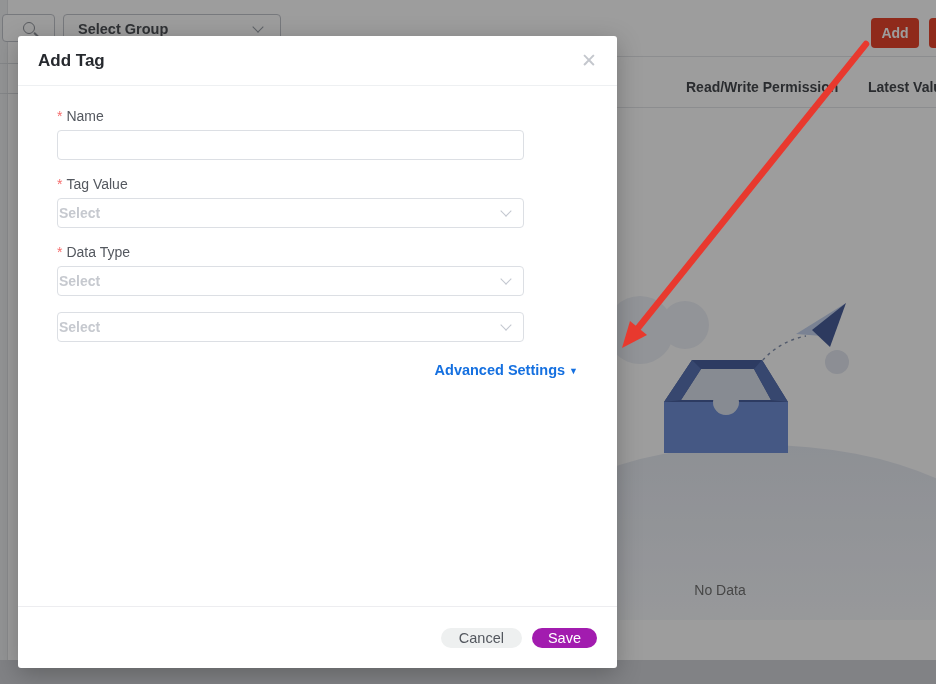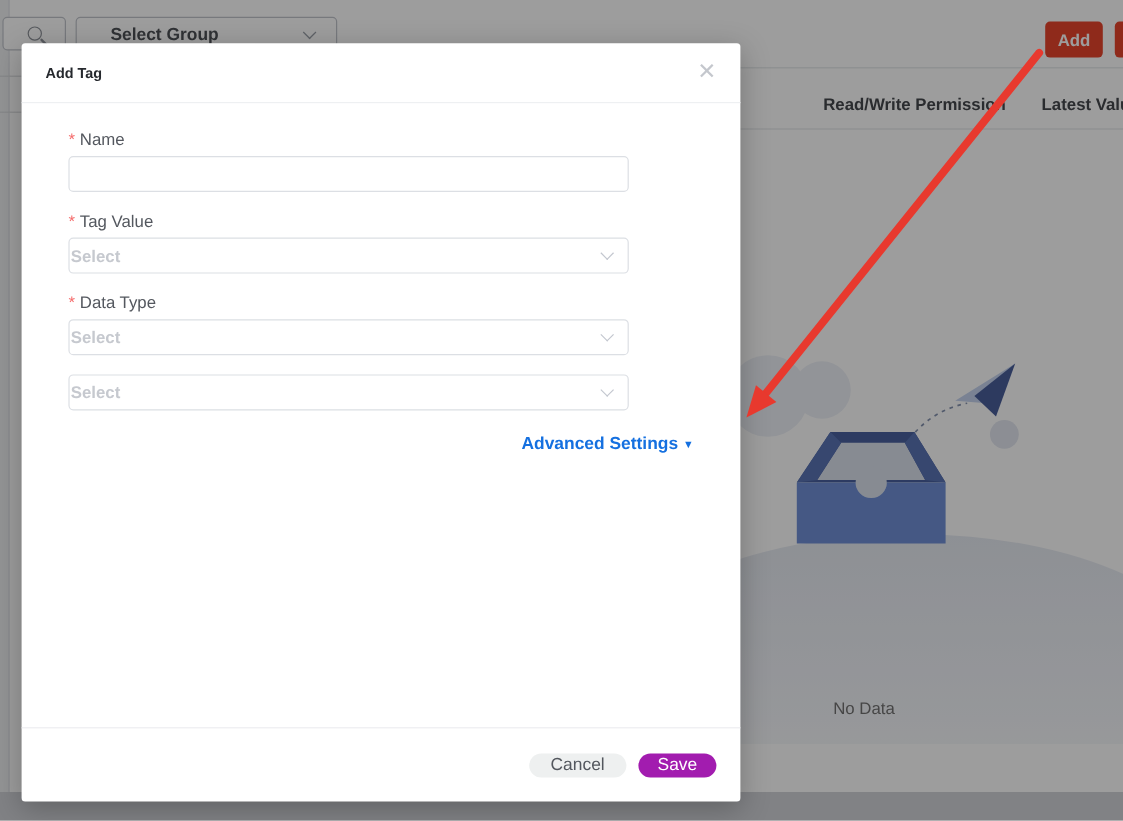--- a/index.html
+++ b/index.html
@@ -17,21 +17,21 @@
                 border:1px solid #c2c5cc; border-radius:4px; background:#fff;
                 display:flex; align-items:center; justify-content:center; }
   .search-glass { position:relative; width:12px; height:12px;
                   border:1.7px solid #8f939a; border-radius:50%; }
   .search-glass::after { content:""; position:absolute; width:7px; height:1.7px;
                   background:#8f939a; transform:rotate(45deg);
                   right:-6px; bottom:-3px; border-radius:1px; }
 
   .group-select { position:absolute; left:63px; top:14px; width:218px; height:30px;
                   border:1px solid #c2c5cc; border-radius:4px; background:#fff;
-                  display:flex; align-items:center; padding:0 28px;
+                  display:flex; align-items:center; padding:0 14px;
                   font-size:14.5px; font-weight:600; color:#4e5257; }
   .chev { width:8px; height:8px; border-right:1.6px solid #9aa0a8; border-bottom:1.6px solid #9aa0a8;
           transform:rotate(45deg); margin-top:-4px; }
   .group-select .chev { position:absolute; right:18px; top:50%; margin-top:-6px; }
 
   .btn-add { position:absolute; left:871px; top:18px; width:48px; height:30px;
              background:#e8452c; border:none; border-radius:4px;
              color:#fff; font-size:14px; font-weight:600; font-family:inherit; cursor:pointer; }
   .btn-add.partial { left:929px; }
 
@@ -46,21 +46,21 @@
 
   
   .dim { position:absolute; inset:0; background:rgba(0,0,0,0.385); z-index:10; }
 
   
   .modal { position:absolute; left:18px; top:36px; width:599px; height:632px;
            background:#fff; border-radius:3px; z-index:20;
            box-shadow:0 6px 24px rgba(0,0,0,0.25); }
   .modal-header { height:50px; display:flex; align-items:center;
                   padding:0 20px; border-bottom:1px solid #eef0f2; }
-  .modal-title { font-size:12px; font-weight:700; color:#26292e; }
+  .modal-title { font-size:17px; font-weight:700; color:#26292e; }
   .modal-close { margin-left:auto; font-size:19px; line-height:1; color:#c4c7cd; cursor:pointer; }
 
   .modal-body { padding:22px 0 0 39px; }
   .field { margin-bottom:16px; width:467px; }
   .field-label { font-size:14px; color:#54585f; margin-bottom:6px; }
   .req { color:#f56c6c; margin-right:4px; }
   .text-input { width:467px; height:30px; border:1px solid #dcdfe4; border-radius:4px;
                 font-family:inherit; font-size:14px; color:#4a4e55; padding:0 12px; outline:none; }
   .select { position:relative; width:467px; height:30px; border:1px solid #dcdfe4;
             border-radius:4px; background:#fff; cursor:pointer;

